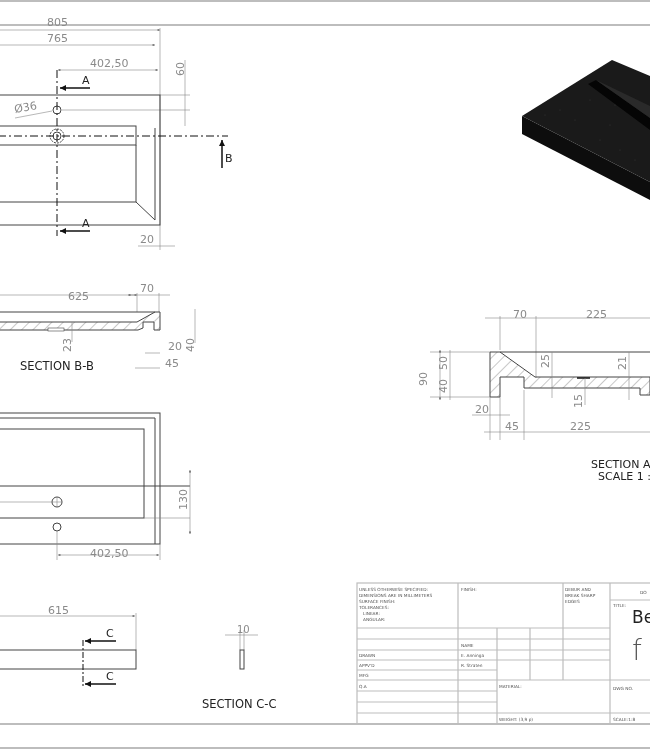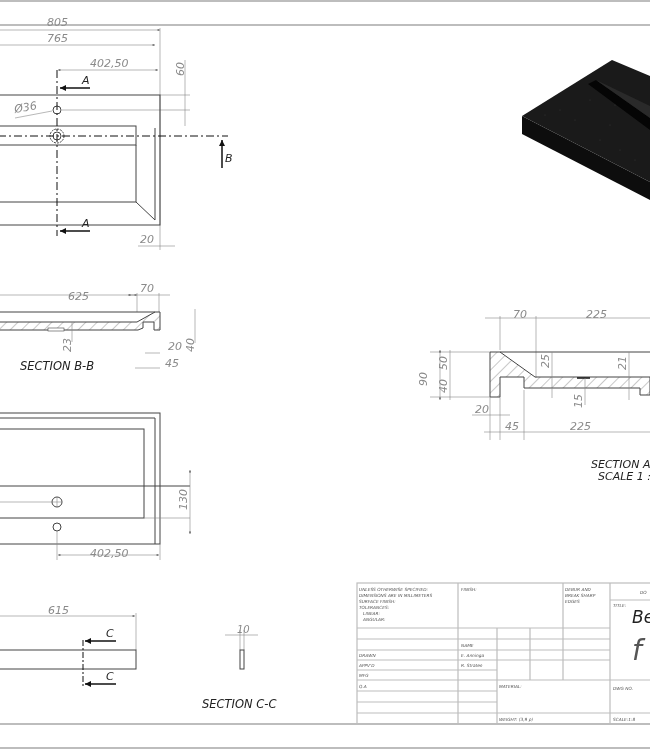--- a/index.html
+++ b/index.html
@@ -1,17 +1,17 @@
 <!DOCTYPE html>
 <html><head>
 <meta charset="utf-8">
 <style>
   html, body { margin: 0; padding: 0; background: #ffffff; }
   body { width: 650px; height: 750px; position: relative; overflow: hidden; font-family: "DejaVu Sans", sans-serif; }
-  .sheet { position: absolute; left: 0; top: 0; width: 650px; height: 750px; font-style: italic; }
+  .sheet { position: absolute; left: 0; top: 0; width: 650px; height: 750px; }
   svg text { font-family: "DejaVu Sans", sans-serif; }
   .dim { fill: #8a8a8a; font-size: 11px; }
   .lbl { fill: #222; font-size: 11px; }
   .tb text { fill: #555; font-size: 4.3px; }
   .line { stroke: #444; stroke-width: 1; fill: none; }
   .thin { stroke: #888; stroke-width: 0.6; fill: none; }
   .hatch { stroke: #444; stroke-width: 0.6; }
   .frame { stroke: #bdbdbd; stroke-width: 2; }
   .tbline { stroke: #bdbdbd; stroke-width: 1.2; fill: none; }
 </style>

